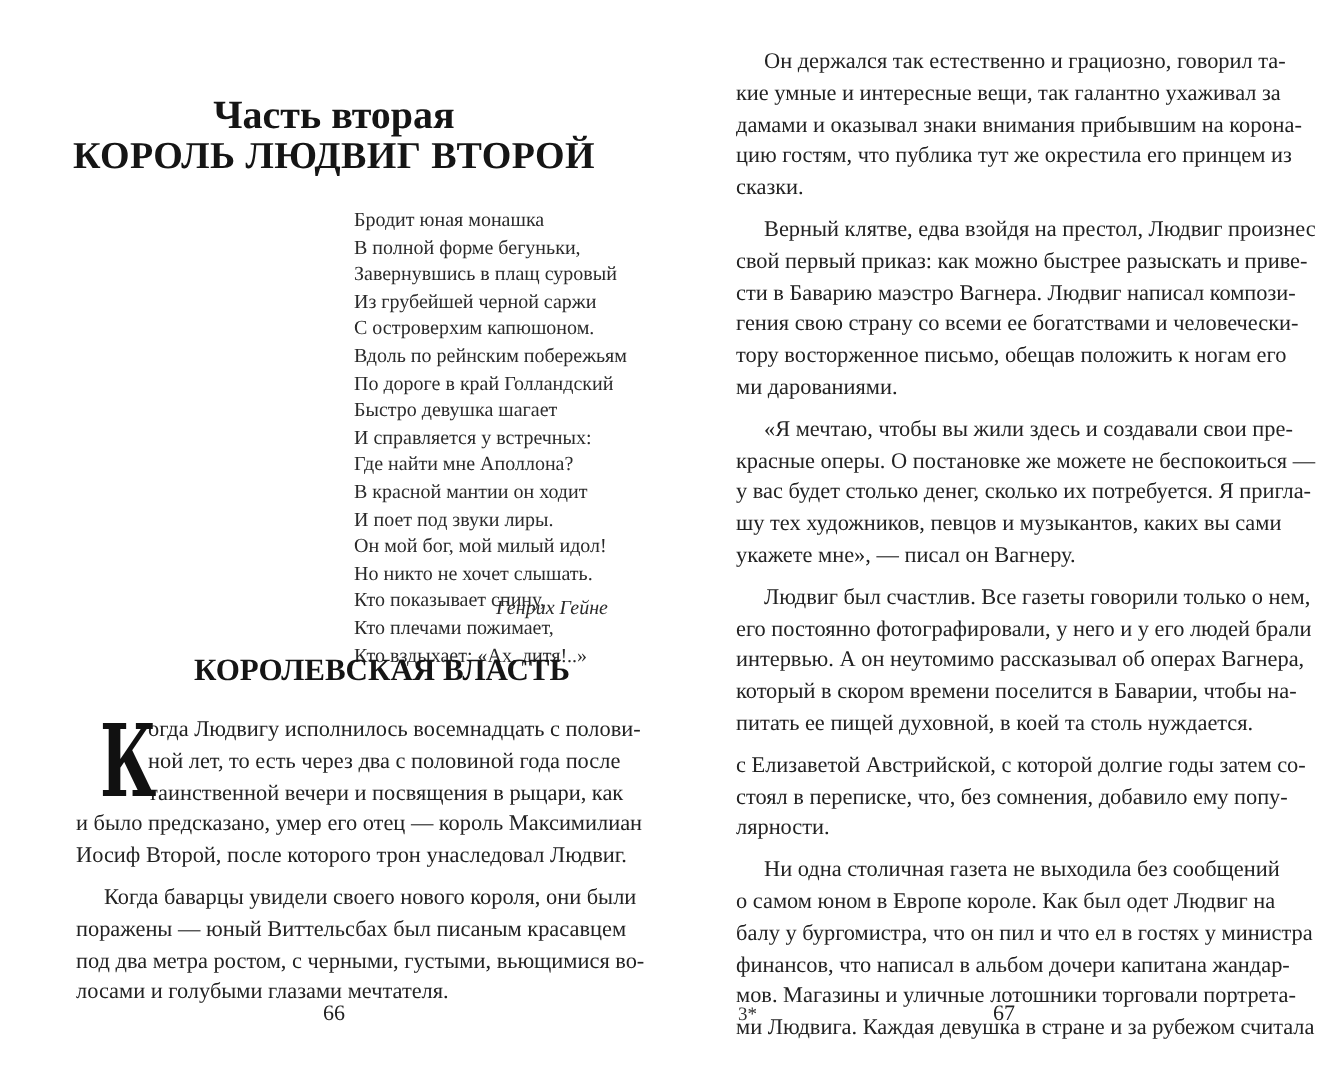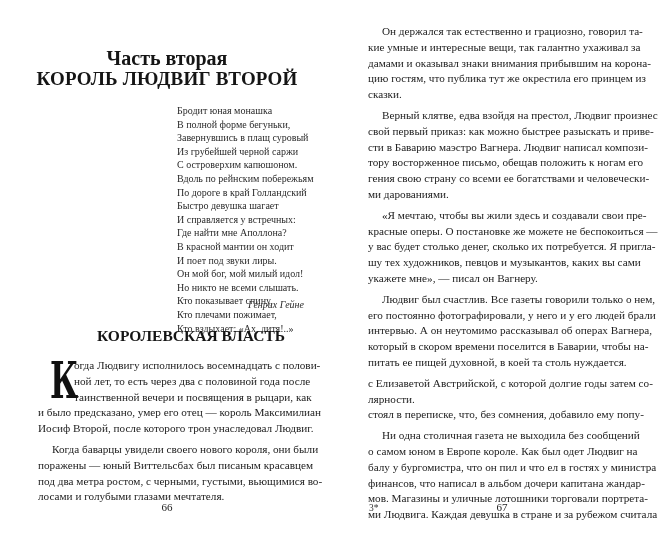--- a/index.html
+++ b/index.html
@@ -64,21 +64,21 @@
       <div class="line">Из грубейшей черной саржи</div>
       <div class="line">С островерхим капюшоном.</div>
       <div class="line">Вдоль по рейнским побережьям</div>
       <div class="line">По дороге в край Голландский</div>
       <div class="line">Быстро девушка шагает</div>
       <div class="line">И справляется у встречных:</div>
       <div class="line">Где найти мне Аполлона?</div>
       <div class="line">В красной мантии он ходит</div>
       <div class="line">И поет под звуки лиры.</div>
       <div class="line">Он мой бог, мой милый идол!</div>
-      <div class="line">Но никто не всеми слышать.</div>
+      <div class="line">Но никто не хочет слышать.</div>
       <div class="line">Кто показывает спину,</div>
       <div class="line">Кто плечами пожимает,</div>
       <div class="line">Кто вздыхает: «Ах, дитя!..»</div>
     </div>
   <div class="epigraph-author">Генрих Гейне</div>
 
   <div class="section-title">КОРОЛЕВСКАЯ ВЛАСТЬ</div>
 
   <div class="left-body body-text" id="left-body">
     <div class="dropcap-wrap">
@@ -103,39 +103,39 @@
   <div class="right-body body-text" id="right-body">
       <div class="line indent">Он держался так естественно и грациозно, говорил та-</div>
       <div class="line">кие умные и интересные вещи, так галантно ухаживал за</div>
       <div class="line">дамами и оказывал знаки внимания прибывшим на корона-</div>
       <div class="line">цию гостям, что публика тут же окрестила его принцем из</div>
       <div class="line last">сказки.</div>
       <div class="para-gap"></div>
       <div class="line indent">Верный клятве, едва взойдя на престол, Людвиг произнес</div>
       <div class="line">свой первый приказ: как можно быстрее разыскать и приве-</div>
       <div class="line">сти в Баварию маэстро Вагнера. Людвиг написал компози-</div>
+      <div class="line">гения свою страну со всеми ее богатствами и человечески-</div>
       <div class="line">тору восторженное письмо, обещав положить к ногам его</div>
-      <div class="line">гения свою страну со всеми ее богатствами и человечески-</div>
       <div class="line last">ми дарованиями.</div>
       <div class="para-gap"></div>
       <div class="line indent">«Я мечтаю, чтобы вы жили здесь и создавали свои пре-</div>
       <div class="line">красные оперы. О постановке же можете не беспокоиться —</div>
       <div class="line">у вас будет столько денег, сколько их потребуется. Я пригла-</div>
       <div class="line">шу тех художников, певцов и музыкантов, каких вы сами</div>
       <div class="line last">укажете мне», — писал он Вагнеру.</div>
       <div class="para-gap"></div>
       <div class="line indent">Людвиг был счастлив. Все газеты говорили только о нем,</div>
       <div class="line">его постоянно фотографировали, у него и у его людей брали</div>
       <div class="line">интервью. А он неутомимо рассказывал об операх Вагнера,</div>
       <div class="line">который в скором времени поселится в Баварии, чтобы на-</div>
       <div class="line last">питать ее пищей духовной, в коей та столь нуждается.</div>
       <div class="para-gap"></div>
       <div class="line">с Елизаветой Австрийской, с которой долгие годы затем со-</div>
+      <div class="line">стоял в переписке, что, без сомнения, добавило ему попу-</div>
       <div class="line last">лярности.</div>
-      <div class="line">стоял в переписке, что, без сомнения, добавило ему попу-</div>
       <div class="para-gap"></div>
       <div class="line indent">Ни одна столичная газета не выходила без сообщений</div>
       <div class="line">о самом юном в Европе короле. Как был одет Людвиг на</div>
       <div class="line">балу у бургомистра, что он пил и что ел в гостях у министра</div>
       <div class="line">финансов, что написал в альбом дочери капитана жандар-</div>
       <div class="line">мов. Магазины и уличные лотошники торговали портрета-</div>
       <div class="line">ми Людвига. Каждая девушка в стране и за рубежом считала</div>
     </div>
   <div class="signature">3*</div>
   <div class="page-number right">67</div>

